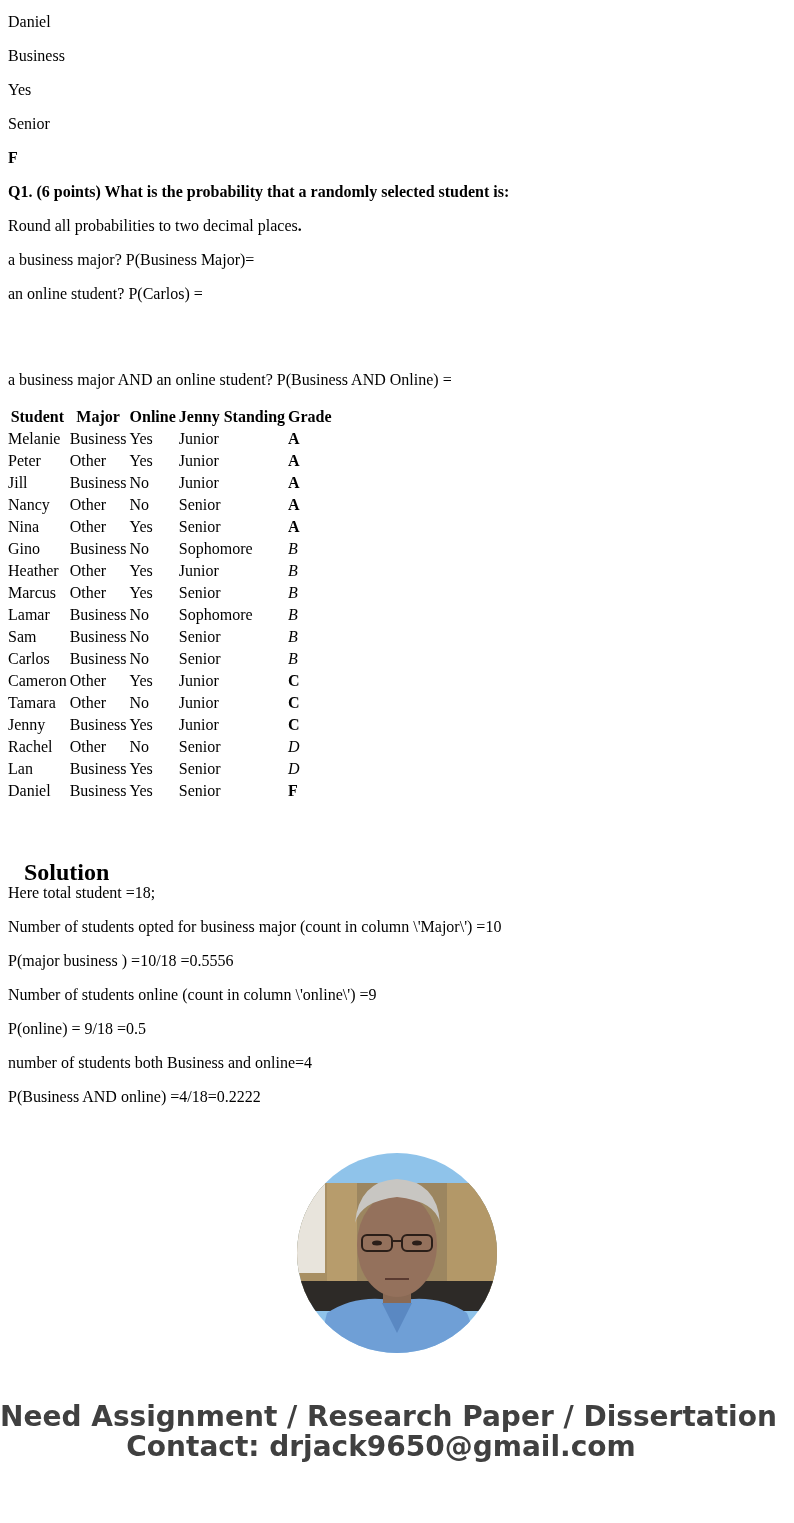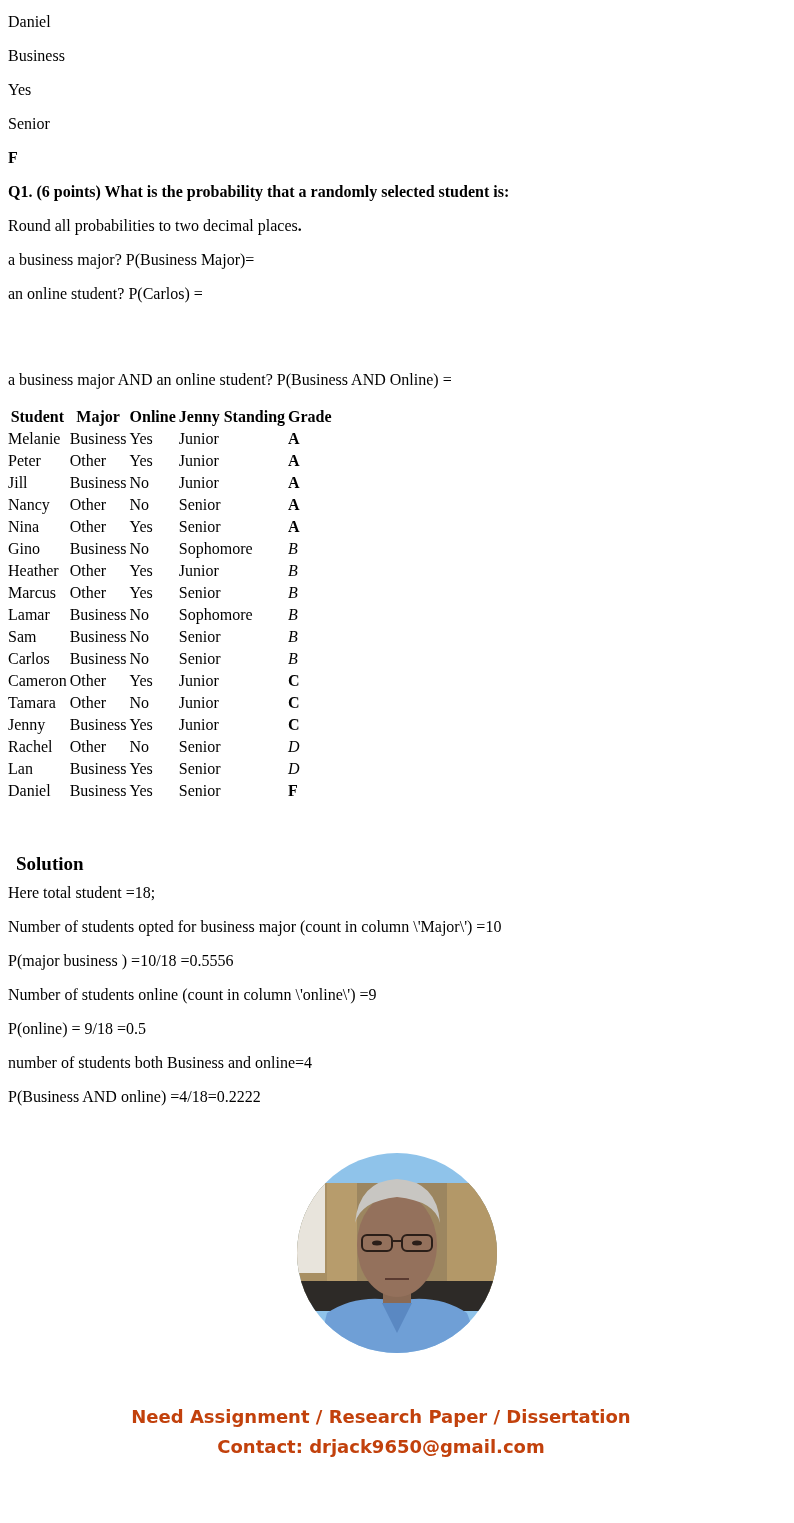--- a/index.html
+++ b/index.html
@@ -52,22 +52,22 @@
       line-height: 22px;
       white-space: nowrap;
     }
     td.grade-bold { font-weight: bold; }
     td.grade-italic { font-style: italic; }
 
     h3.solution {
       position: absolute;
       left: 8px;
       top: 845px;
-      margin: 8px;
-      font-size: 19px;
+      margin: 16px;
+      font-size: 24px;
       font-weight: bold;
       line-height: 22px;
     }
 
     .avatar {
       position: absolute;
       left: 297px;
       top: 1153px;
       width: 200px;
       height: 200px;
@@ -77,23 +77,23 @@
     .avatar svg { display: block; }
 
     .ad-banner {
       position: absolute;
       left: 0;
       top: 1402px;
       width: 762px;
       text-align: center;
       font-family: "DejaVu Sans", sans-serif;
       font-weight: bold;
-      font-size: 18px;
+      font-size: 28px;
       line-height: 30px;
-      color: #c2410c;
+      color: #404040;
     }
     .ad-banner div { white-space: nowrap; }
   </style>
 </head>
 <body>
 
 <div class="content">
 
   <p class="line" style="top:13px">Daniel</p>
   <p class="line" style="top:47px">Business</p>

